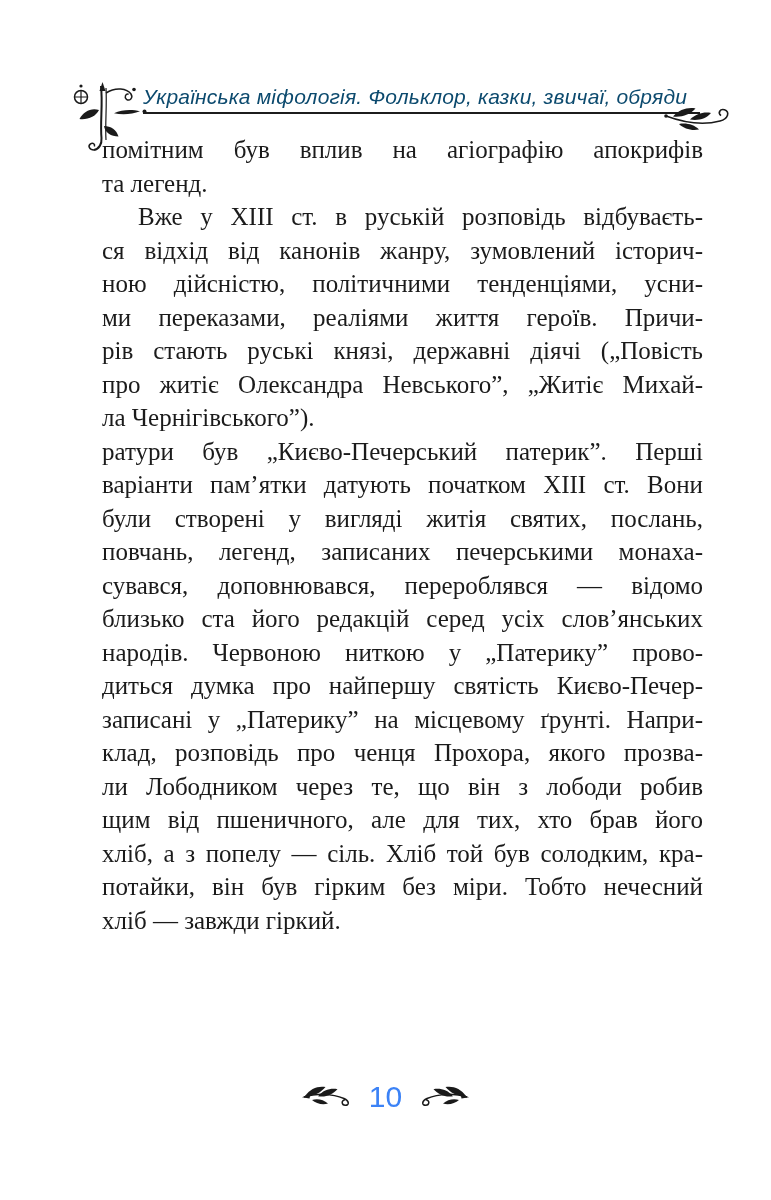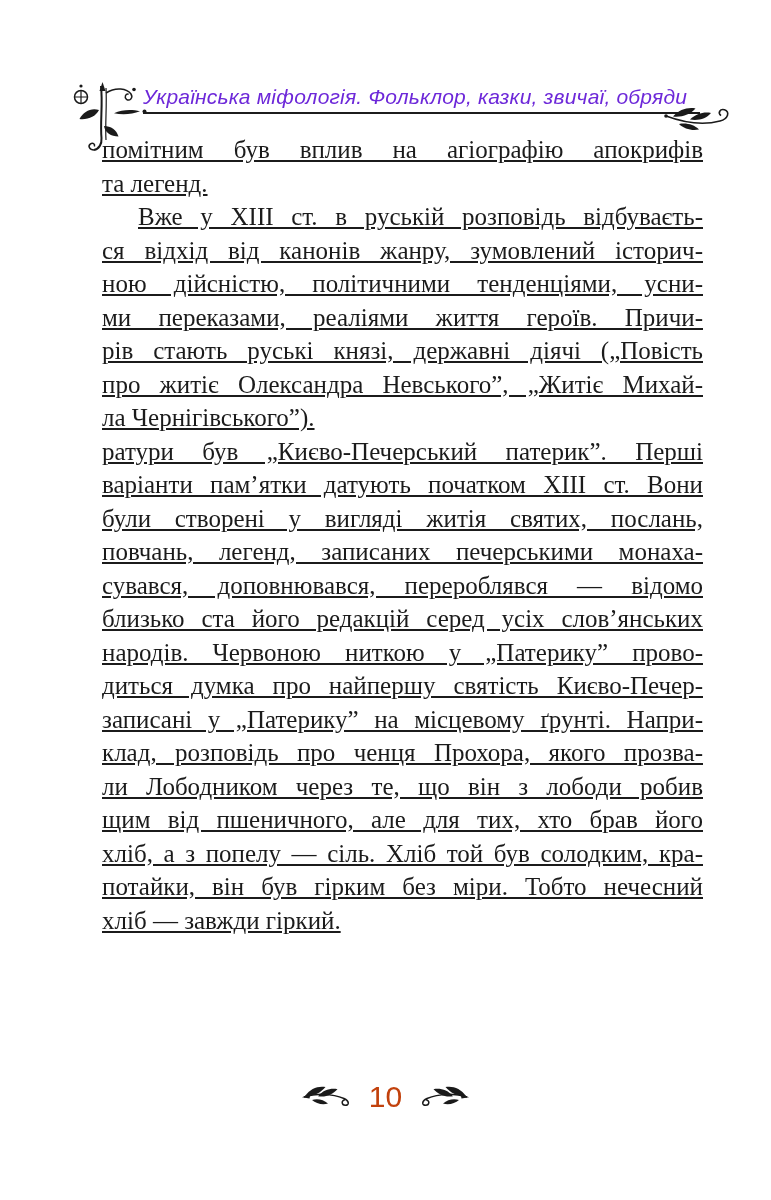--- a/index.html
+++ b/index.html
@@ -12,21 +12,21 @@
   }
   
   .corner-ornament { position:absolute; left:70px; top:82px; width:78px; height:72px; }
   .header-title {
     position:absolute; left:130px; top:85px; width:570px;
     text-align:center;
     font-family:"Liberation Sans", sans-serif;
     font-style:italic;
     font-size:21px;
     letter-spacing:0.2px;
-    color:#6d28d9;
+    color:#0c4a6e;
     white-space:nowrap;
   }
   .header-rule {
     position:absolute; left:143px; top:112px;
     width:557px; height:2px; background:#1c1c1c;
   }
   .rule-flourish { position:absolute; left:663px; top:106px; width:74px; height:32px; }
 
   
   .textblock {
@@ -34,34 +34,33 @@
     font-size:25px;
     color:#1b1b1b;
   }
   .line {
     line-height:33.5px;
     height:33.5px;
     text-align:justify;
     text-align-last:justify;
     white-space:normal;
     overflow:hidden;
-    text-decoration:underline;
   }
   .line.last { text-align-last:left; }
   .line.indent { text-indent:36px; }
 
   
   .footer {
     position:absolute; left:0; top:1082px; width:100%;
     display:flex; justify-content:center; align-items:center; gap:15px;
   }
   .page-number {
     font-family:"Liberation Sans", sans-serif;
     font-size:30px;
-    color:#c2410c;
+    color:#3b82f6;
     line-height:1;
     text-align:right;
   }
   .sprig { width:52px; height:26px; }
   .sprig.mirror { transform:scaleX(-1); }
   .ink { stroke:#1a1a1a; fill:none; }
   .ink-fill { fill:#1a1a1a; stroke:none; }
 </style>
 </head>
 <body>

